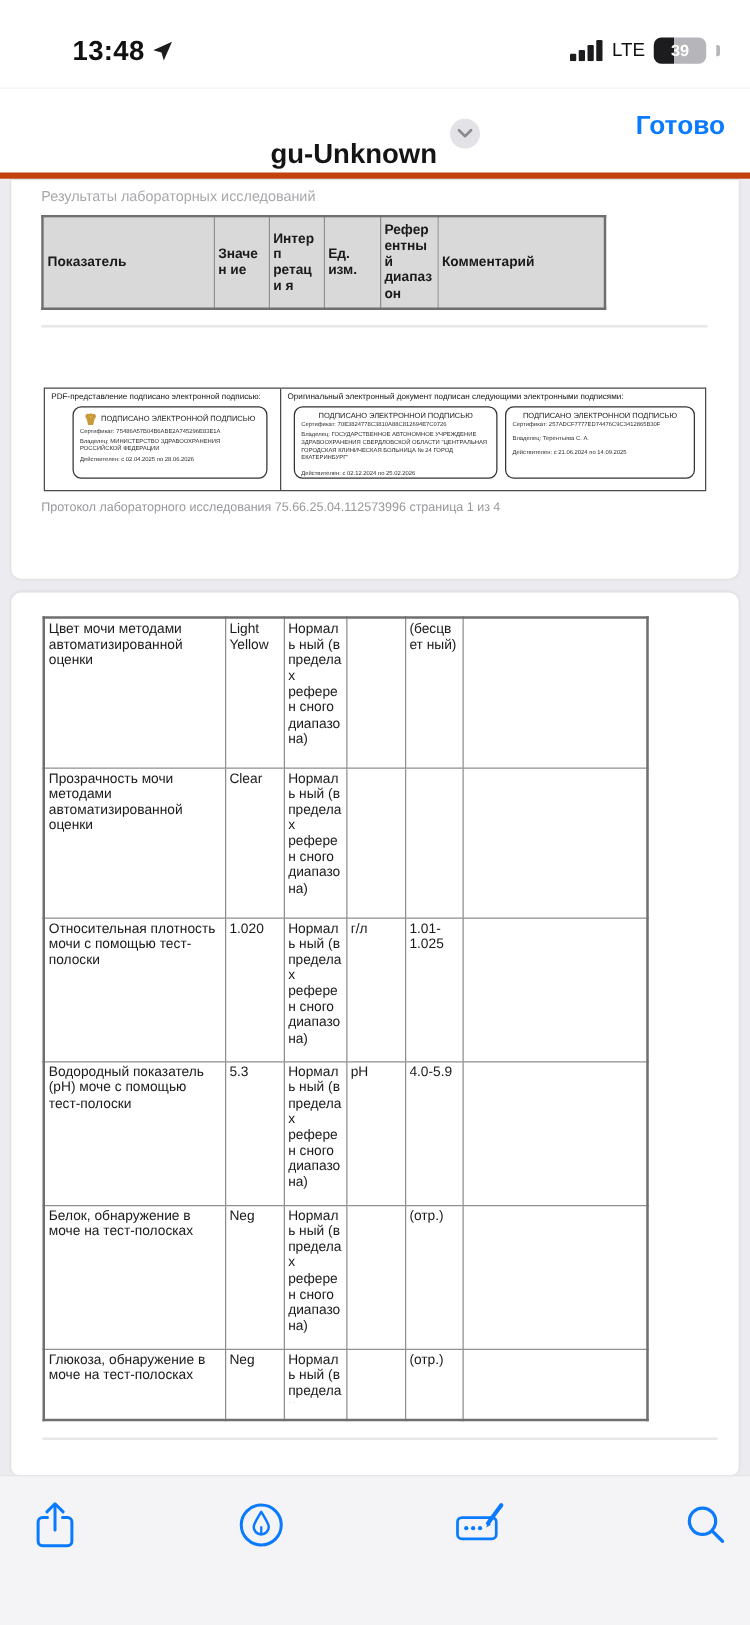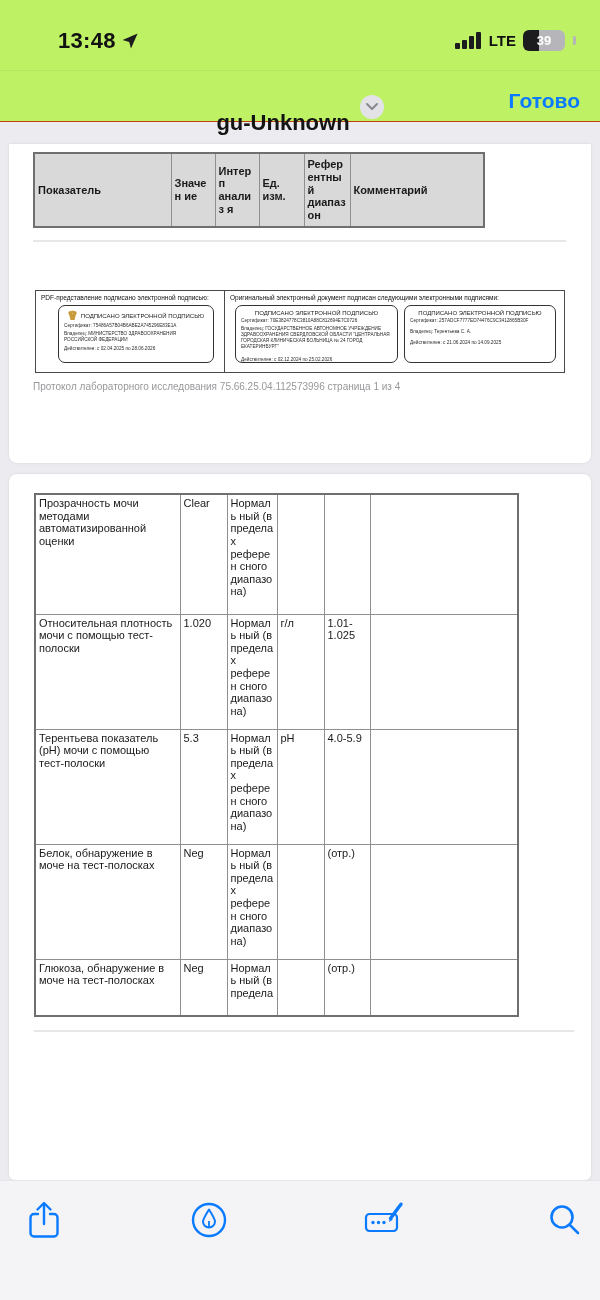--- a/index.html
+++ b/index.html
@@ -1,27 +1,27 @@
 <!DOCTYPE html>
 <html><head>
 <meta charset="utf-8">
 <style>
   * { margin:0; padding:0; box-sizing:border-box; }
   html,body { width:600px; height:1300px; }
   body { font-family:"Liberation Sans","DejaVu Sans",sans-serif; background:#ececf0; }
   .screen { position:relative; width:600px; height:1300px; overflow:hidden; background:#ececf0; }
 
   
-  .chrome-top { position:absolute; top:0; left:0; width:600px; height:122px;
-    background:#bef264; border-bottom:1px solid #c2410c; z-index:5; }
+  .chrome-top { position:absolute; top:0; left:0; width:600px; height:143px;
+    background:#ffffff; border-bottom:5px solid #c2410c; z-index:5; }
   .statusbar { position:relative; height:71px; border-bottom:1px solid rgba(60,60,67,0.06); }
   .sb-left { position:absolute; left:58px; top:28px; display:flex; align-items:center; gap:5px; }
   .sb-time { font-size:22px; font-weight:700; color:#111; letter-spacing:0.3px; }
   .sb-right { position:absolute; right:24px; top:30px; display:flex; align-items:center; gap:7px; }
-  .net-label { font-size:15px; font-weight:700; color:#111; }
+  .net-label { font-size:15px; font-weight:400; color:#111; }
   .battery { position:relative; width:42px; height:21px; border-radius:6px; overflow:hidden;
     background:linear-gradient(to right,#1c1c1e 0,#1c1c1e 39%,#b6b6ba 39%,#b6b6ba 100%); }
   .battery span { position:absolute; inset:0; text-align:center; line-height:21px;
     font-size:13px; font-weight:700; color:#fff; }
   .battery-cap { width:3px; height:9px; background:#b6b6ba; border-radius:0 2px 2px 0; margin-left:1px; }
 
   .navbar { position:relative; height:71px; }
   .title-wrap { position:absolute; left:0; right:0; top:0; height:71px;
     display:flex; align-items:center; justify-content:center; gap:10px; }
   .doc-title { font-size:22px; font-weight:700; color:#141414;margin-top:32px; }
@@ -112,35 +112,36 @@
           </svg>
         </button>
       </div>
       <button class="done-btn">Готово</button>
     </div>
   </div>
 
   <div>
 
     <section class="page page1">
+      <div class="muted-label">Результаты лабораторных исследований</div>
 
       <table class="t1">
         <colgroup>
             <col style="width:137px">
             <col style="width:44px">
             <col style="width:44px">
             <col style="width:45px">
             <col style="width:46px">
             <col style="width:134px">
           </colgroup>
         <tbody>
             <tr>
           <th>Показатель</th>
           <th>Значен ие</th>
-          <th>Интерп анализ я</th>
+          <th>Интерп ретаци я</th>
           <th>Ед. изм.</th>
           <th>Рефер ентны й диапаз он</th>
           <th>Комментарий</th>
         </tr>
       </tbody>
         </table>
 
       <div class="divider div1"></div>
 
       <div class="sig-outer">
@@ -191,38 +192,46 @@
       <table class="t2">
         <colgroup>
             <col style="width:145px">
             <col style="width:47px">
             <col style="width:50px">
             <col style="width:47px">
             <col style="width:46px">
             <col style="width:148px">
           </colgroup>
         <tbody>
+            <tr class="r120">
+          <td>Цвет мочи методами автоматизированной оценки</td>
+          <td>Light Yellow</td>
+          <td>Нормаль ный (в предела х референ сного диапазо на)</td>
+          <td></td>
+          <td>(бесцвет ный)</td>
+          <td></td>
+        </tr>
         <tr class="r120">
           <td>Прозрачность мочи методами автоматизированной оценки</td>
           <td>Clear</td>
           <td>Нормаль ный (в предела х референ сного диапазо на)</td>
           <td></td>
           <td></td>
           <td></td>
         </tr>
         <tr class="r115">
           <td>Относительная плотность мочи с помощью тест-полоски</td>
           <td>1.020</td>
           <td>Нормаль ный (в предела х референ сного диапазо на)</td>
           <td>г/л</td>
           <td>1.01-1.025</td>
           <td></td>
         </tr>
         <tr class="r115">
-          <td>Терентьева показатель (pH) мочи с помощью тест-полоски</td>
+          <td>Водородный показатель (pH) моче с помощью тест-полоски</td>
           <td>5.3</td>
           <td>Нормаль ный (в предела х референ сного диапазо на)</td>
           <td>pH</td>
           <td>4.0-5.9</td>
           <td></td>
         </tr>
         <tr class="r115">
           <td>Белок, обнаружение в моче на тест-полосках</td>
           <td>Neg</td>
           <td>Нормаль ный (в предела х референ сного диапазо на)</td>

